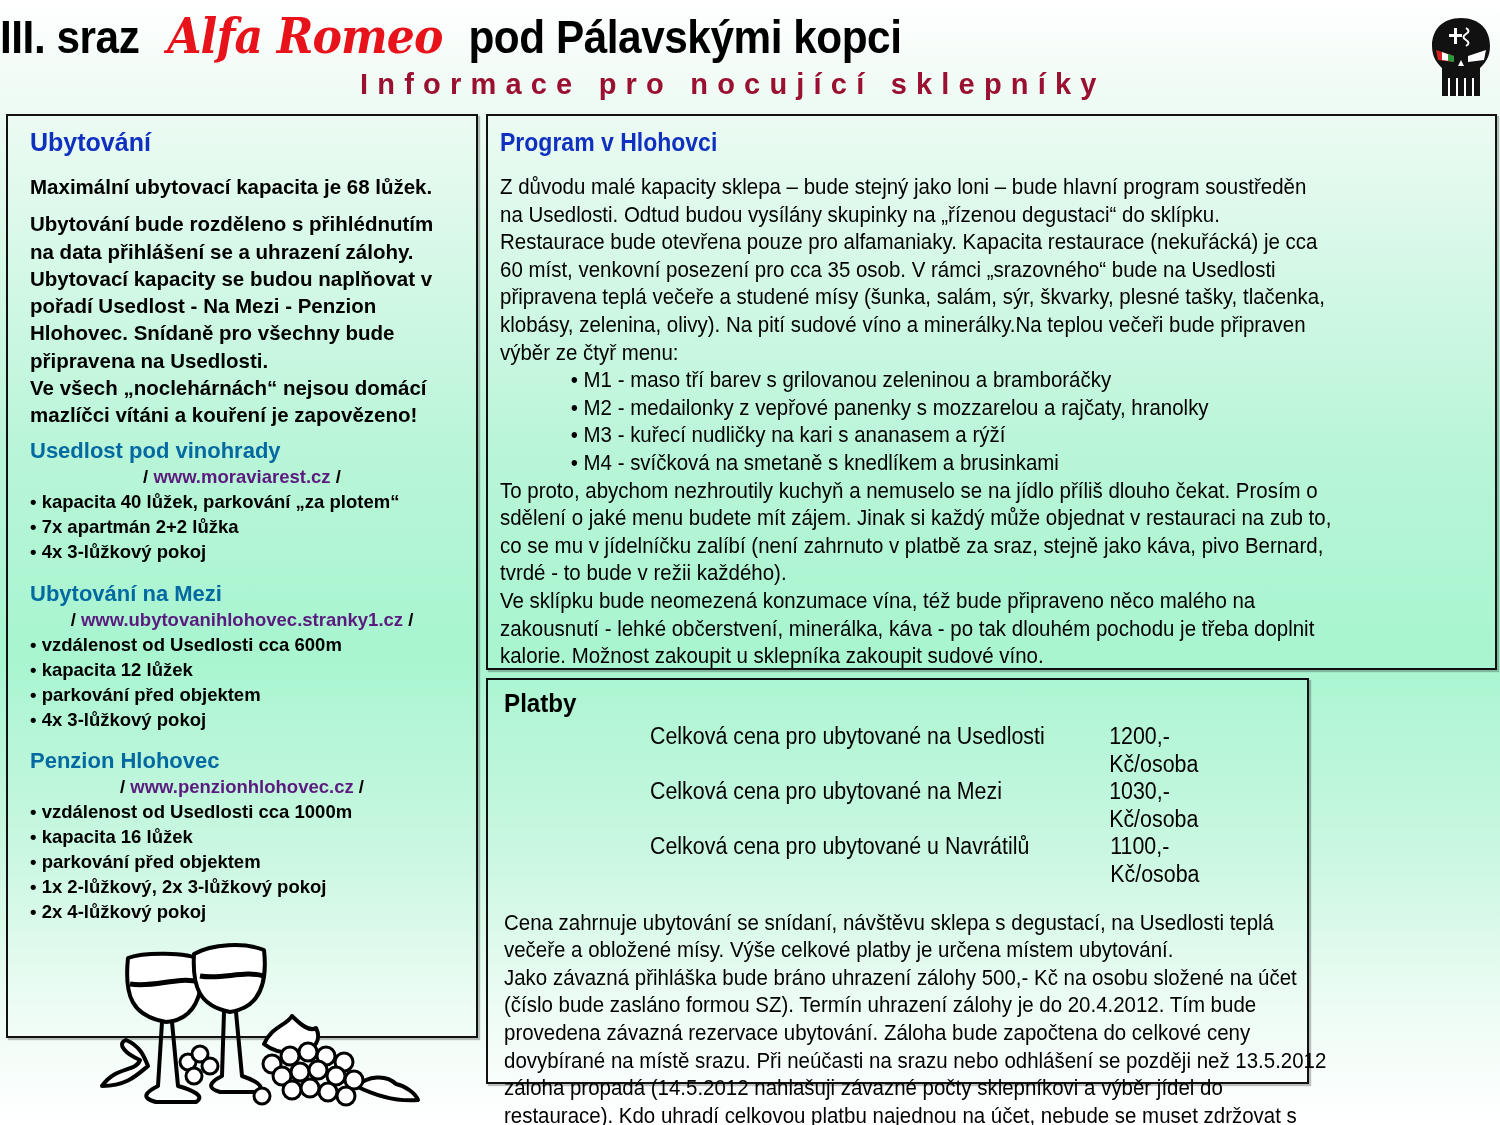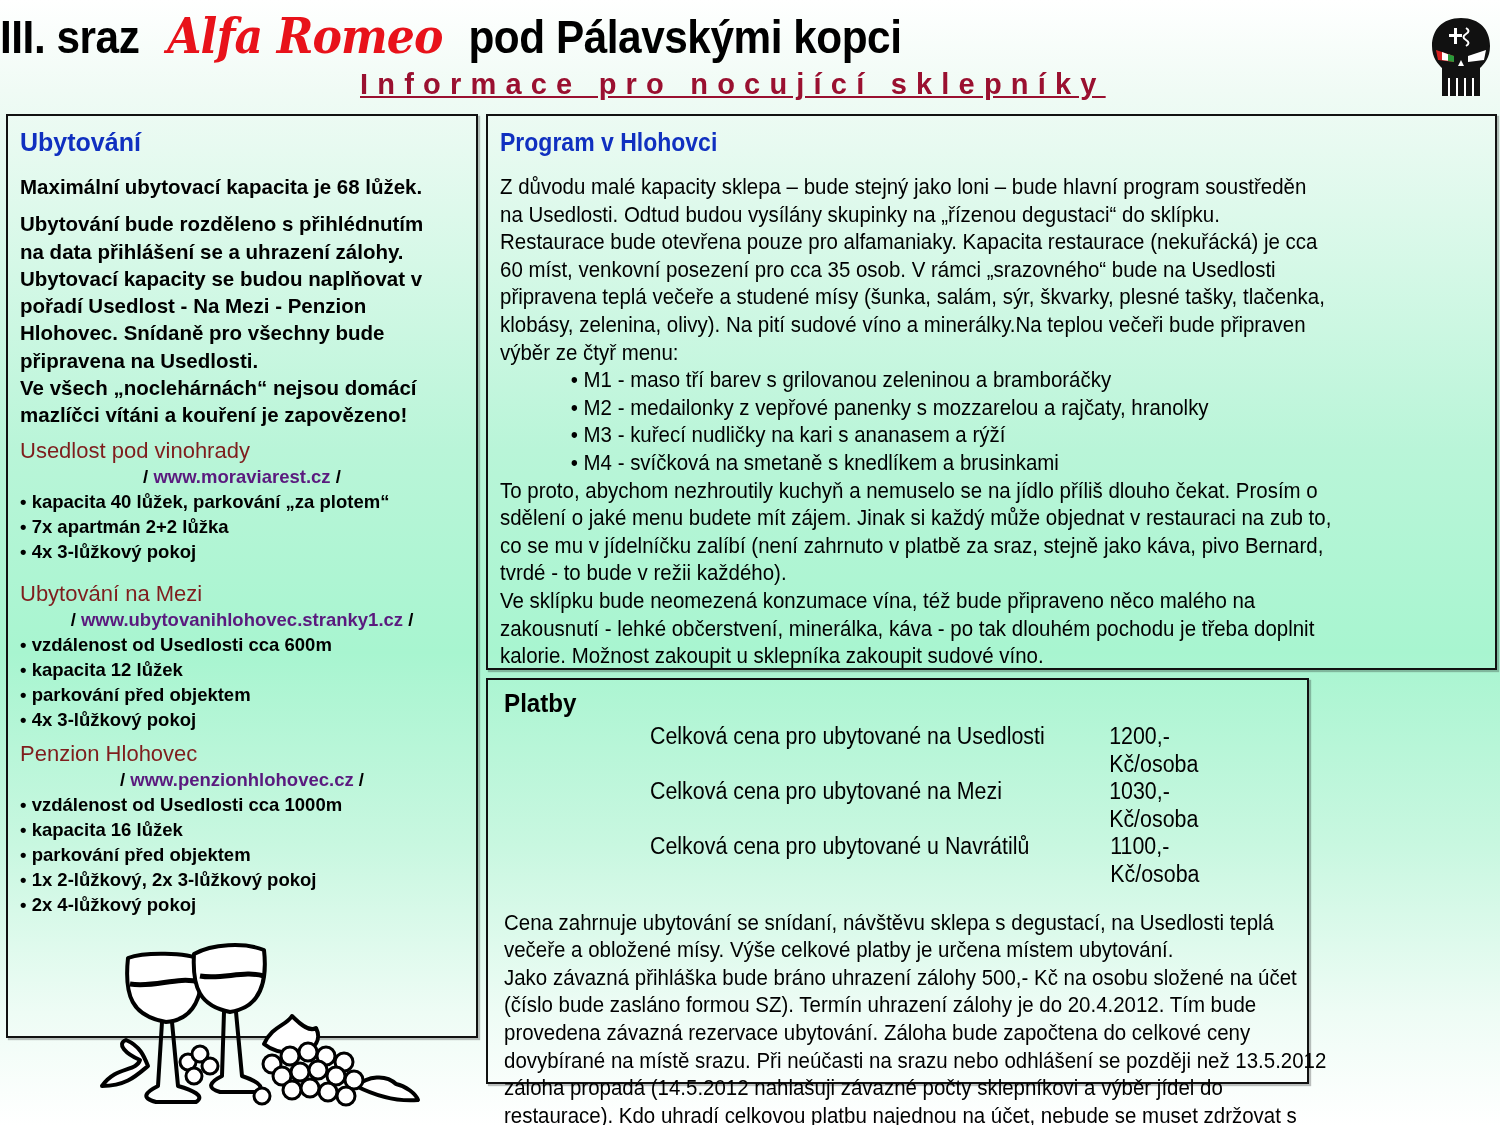--- a/index.html
+++ b/index.html
@@ -15,38 +15,38 @@
     }
     .title-text { font-size: 46px; font-weight: bold; letter-spacing: -0.5px; transform: scaleX(0.92); transform-origin: left; }
     .title-pre { margin-right: 8px; }
     .brand {
       font-family: "DejaVu Serif", serif; font-style: italic; font-weight: bold;
       color: #e8121a; font-size: 48px; letter-spacing: -1px; margin: 0 10px;
     }
     .title-post { margin-left: 6px; }
     .subtitle {
       position: absolute; left: 360px; top: 68px;
-      font-size: 29px; font-weight: bold; color: #9a1030; letter-spacing: 9.2px; white-space: nowrap; text-decoration: underline;
+      font-size: 29px; font-weight: bold; color: #9a1030; letter-spacing: 9.2px; white-space: nowrap;
     }
     .logo { position: absolute; left: 1428px; top: 16px; width: 66px; height: 84px; }
 
     .box {
       position: absolute; border: 2.5px solid #111; box-sizing: border-box;
       box-shadow: 2px 2px 1px rgba(0,0,0,0.25);
     }
-    .box-left { left: 6px; top: 114px; width: 472px; height: 924px; padding: 12px 12px; }
+    .box-left { left: 6px; top: 114px; width: 472px; height: 924px; padding: 12px 22px; }
     .box-program { left: 486px; top: 114px; width: 1011px; height: 556px; padding: 12px 12px; }
     .box-platby { left: 486px; top: 678px; width: 823px; height: 406px; padding: 8px 16px; }
 
     .h-blue { color: #1030c0; font-weight: bold; font-size: 25px; margin: 0 0 16px; }
     .h-blue.narrow { font-family: "Liberation Sans", sans-serif; transform: scaleX(0.92); transform-origin: left; display: inline-block; }
 
     .left-p { font-size: 20.5px; font-weight: bold; line-height: 27.3px; margin: 0; }
     .left-p.first { margin-bottom: 10px; margin-top: 8px; }
-    .sec-title { color: #7f1d1d; font-size: 22px; font-weight: normal; margin: 8px 0 0; line-height: 27px; }
+    .sec-title { color: #0369a1; font-size: 22px; font-weight: bold; margin: 8px 0 0; line-height: 27px; }
     .sec-title + .url-line { margin-top: 0; }
     .url-line { font-size: 18.5px; font-weight: bold; line-height: 25px; text-align: center; }
     .url { color: #5a1a7e; }
     .bullet { font-size: 18.5px; font-weight: bold; line-height: 25px; }
 
     .prog-text { font-size: 22px; line-height: 27.6px; transform: scaleX(0.93); transform-origin: left; width: 1075px; }
     .menu-item { padding-left: 76px; }
     .platby-title { font-size: 26px; font-weight: bold; margin: 0 0 4px; transform: scaleX(0.93); transform-origin: left; display: inline-block; }
     .price-table { margin-left: 146px; font-size: 23px; line-height: 27.6px; transform: scaleX(0.93); transform-origin: left; }
     .price-row { display: flex; }
@@ -108,21 +108,21 @@
   <div>
     <div class="sec-title" style="margin-top:16px">Ubytování na Mezi</div>
     <div class="url-line">/ <span class="url">www.ubytovanihlohovec.stranky1.cz</span> /</div>
     <div class="bullet">• <span>vzdálenost od Usedlosti cca 600m</span></div>
     <div class="bullet">• <span>kapacita 12 lůžek</span></div>
     <div class="bullet">• <span>parkování před objektem</span></div>
     <div class="bullet">• <span>4x 3-lůžkový pokoj</span></div>
   </div>
 
   <div>
-    <div class="sec-title" style="margin-top:8px">Penzion Hlohovec</div>
+    <div class="sec-title" style="margin-top:15px">Penzion Hlohovec</div>
     <div class="url-line">/ <span class="url">www.penzionhlohovec.cz</span> /</div>
     <div class="bullet">• <span>vzdálenost od Usedlosti cca 1000m</span></div>
     <div class="bullet">• <span>kapacita 16 lůžek</span></div>
     <div class="bullet">• <span>parkování před objektem</span></div>
     <div class="bullet">• <span>1x 2-lůžkový, 2x 3-lůžkový pokoj</span></div>
     <div class="bullet">• <span>2x 4-lůžkový pokoj</span></div>
   </div>
 </div>
 
 <div class="box box-program">

